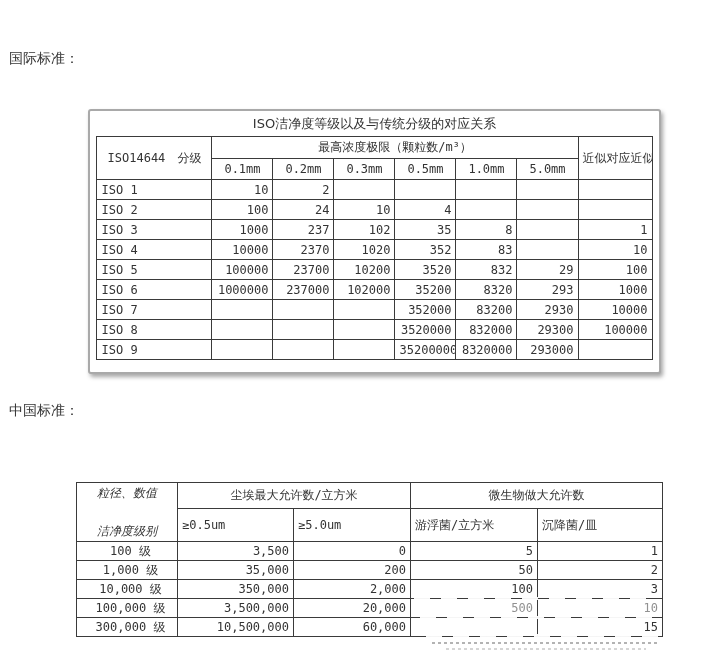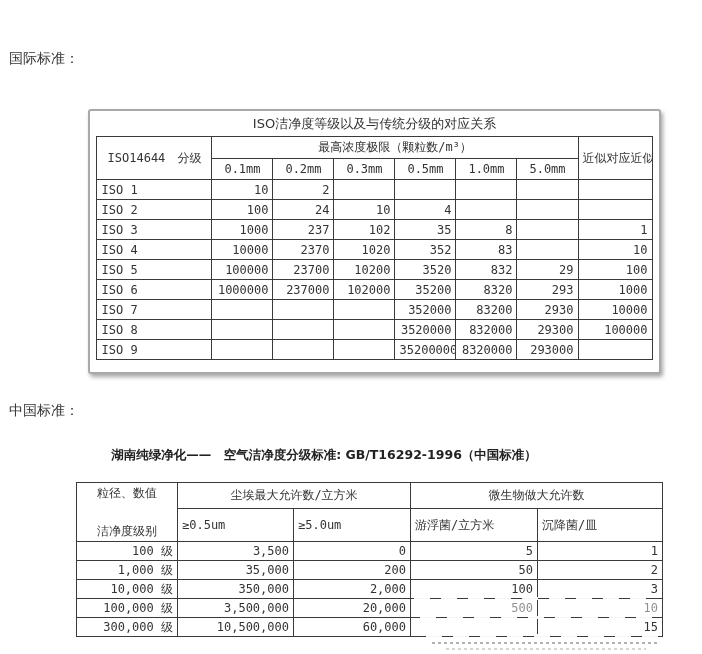--- a/index.html
+++ b/index.html
@@ -41,25 +41,25 @@
   .gb-title{
     position:absolute;left:0;top:447px;width:648px;text-align:center;
     font-weight:bold;font-size:12.5px;color:#222;line-height:16px;
   }
   .gb-wrap{position:absolute;left:76px;top:482px;width:586px;}
   .t2{width:586px;font-size:12px;
       font-family:"DejaVu Sans Mono","DejaVu Sans",monospace;}
   .t2 td{border:1px solid #3a3a3a;height:18px;padding:0 4px;}
   .t2 .hrA td{height:22px;text-align:center;}
   .t2 .hrB td{height:28px;}
-  .t2 td.lab{text-align:right;padding-left:11px;}
+  .t2 td.lab{text-align:center;padding-left:11px;}
   .t2 td.num{text-align:right;}
   .t2 td.corner{padding:0 4px;}
   .corner-in{display:flex;flex-direction:column;justify-content:space-between;
-             align-items:center;height:52px;padding:3px 0;line-height:14px;}
+             align-items:center;height:52px;padding:3px 0;line-height:14px;font-style:italic;}
   .t2 td.fade{color:#919191;}
 
   
   .wm{position:absolute;pointer-events:none;}
   .wm-white{height:3px;background:repeating-linear-gradient(90deg,
             rgba(255,255,255,.95) 0 16px,rgba(255,255,255,0) 16px 27px);}
   .wm-dot{height:2px;background:repeating-linear-gradient(90deg,
           #b3b3b3 0 3px,rgba(255,255,255,0) 3px 6px);}
 </style>
 </head>
@@ -195,21 +195,20 @@
         <td class="num">8320000</td>
         <td class="num">293000</td>
         <td class="num"></td>
       </tr>
     </tbody>
       </table>
   </div>
 
   <p class="txt cn-label">中国标准：</p>
 
-  <div class="gb-title">湖南纯绿净化——　空气洁净度分级标准: GB/T16292-1996（中国标准）</div>
 
   <div class="gb-wrap">
     <table class="t2">
       <colgroup>
         <col style="width:101px">
           <col style="width:116px">
           <col style="width:117px">
         <col style="width:127px">
           <col style="width:125px">
       </colgroup>

